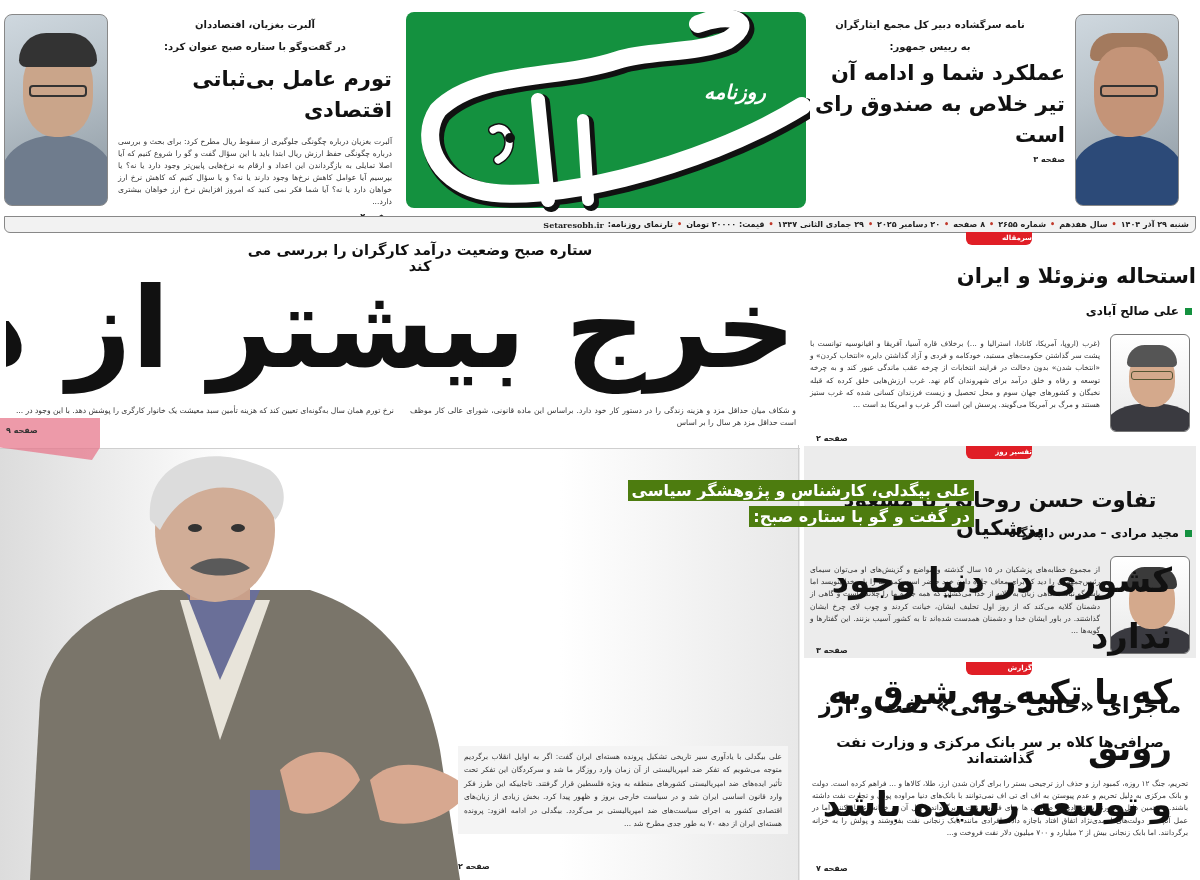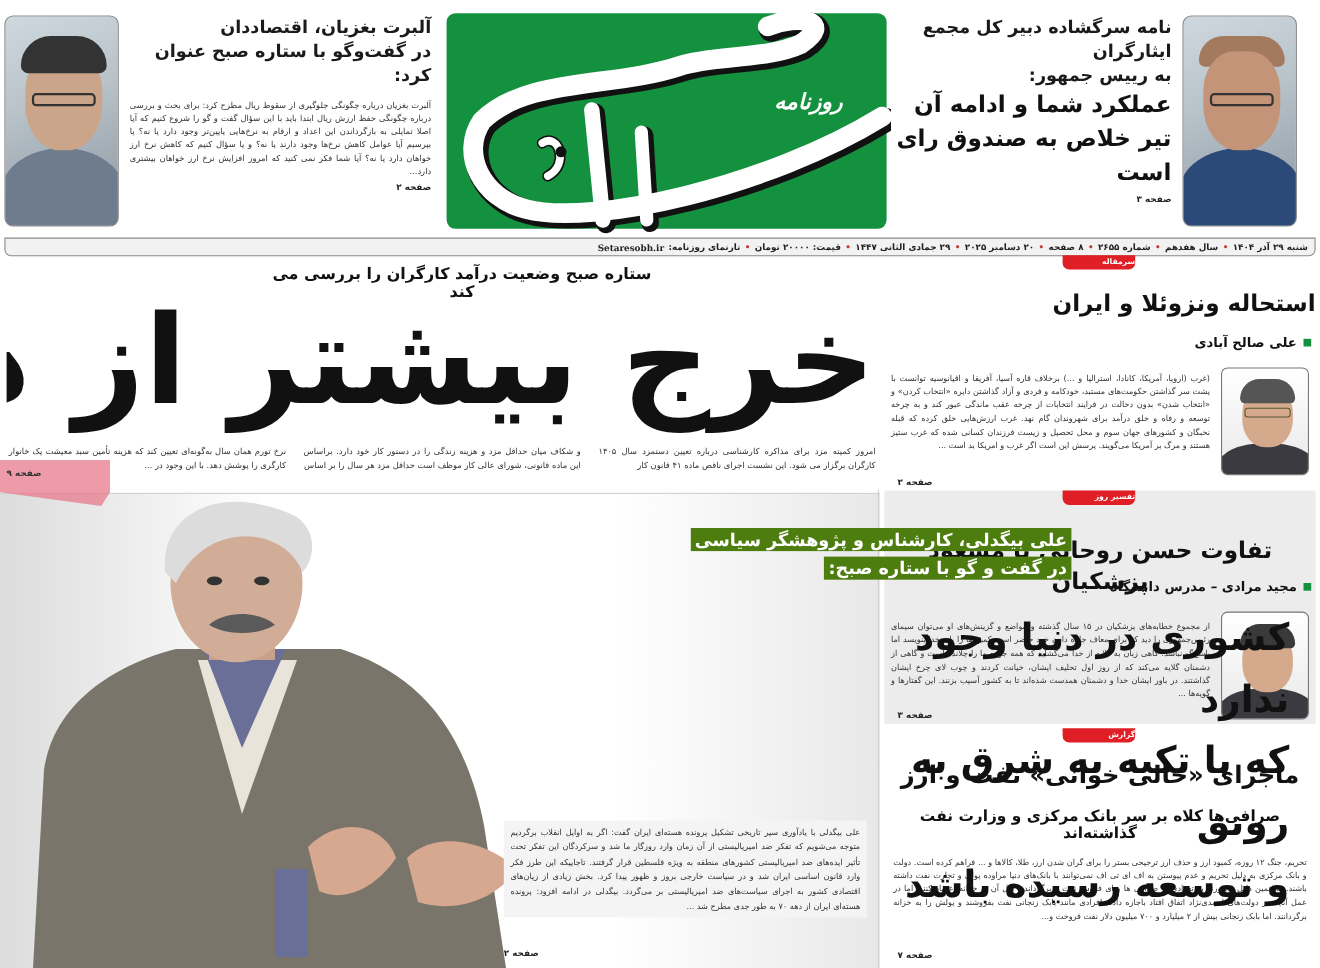--- a/index.html
+++ b/index.html
@@ -32,21 +32,21 @@
   }
   .top-left .portrait .hair { background: #333; height: 34px; }
   .top-left .portrait .body { background: #6f7c8d; }
   .portrait .glasses {
     position: absolute; left: 24px; top: 70px; width: 58px; height: 12px;
     border: 2px solid #333; border-radius: 4px; background: transparent;
   }
 
   .kicker {
     font-family: "DejaVu Sans", sans-serif; font-weight: bold;
-    font-size: 16px; line-height: 22px; color: #1a1a1a; text-align: right;
+    font-size: 10px; line-height: 22px; color: #1a1a1a; text-align: center;
   }
   .top-head {
     font-family: "DejaVu Sans", sans-serif; font-weight: bold;
     font-size: 21px; line-height: 31px; color: #111; text-align: right;
     letter-spacing: -0.5px;
   }
   .small-body {
     font-size: 7.6px; line-height: 12px; color: #333; text-align: justify;
   }
   .page-ref {
@@ -207,20 +207,21 @@
 <section class="top-story top-left">
   <div class="portrait">
     <div class="body"></div>
       <div class="face"></div>
       <div class="hair"></div>
     <div class="glasses"></div>
   </div>
   <div class="text-col">
     <div class="kicker">آلبرت بغزیان، اقتصاددان</div>
     <div class="kicker">در گفت‌وگو با ستاره صبح عنوان کرد:</div>
+    <div class="top-head" style="margin-top:6px;">تورم عامل بی‌ثباتی اقتصادی</div>
     <div class="small-body" style="margin-top:10px;">آلبرت بغزیان درباره چگونگی جلوگیری از سقوط ریال مطرح کرد: برای بحث و بررسی درباره چگونگی حفظ ارزش ریال ابتدا باید با این سؤال گفت و گو را شروع کنیم که آیا اصلا تمایلی به بازگرداندن این اعداد و ارقام به نرخ‌هایی پایین‌تر وجود دارد یا نه؟ یا بپرسیم آیا عوامل کاهش نرخ‌ها وجود دارند یا نه؟ و یا سؤال کنیم که کاهش نرخ ارز خواهان دارد یا نه؟ آیا شما فکر نمی کنید که امروز افزایش نرخ ارز خواهان بیشتری دارد...</div>
     <div class="page-ref">صفحه ۲</div>
   </div>
 </section>
 
 <div class="datebar">
   <span>شنبه ۲۹ آذر ۱۴۰۴</span>
     <span class="sep">•</span>
   <span>سال هفدهم</span>
     <span class="sep">•</span>
@@ -276,21 +277,20 @@
   <div class="label-tab" style="right:164px;top:0;">گزارش</div>
   <div class="section-title" style="position:absolute;right:0;top:30px;width:392px;font-size:22px;">ماجرای «خالی خوانی» نفت و ارز</div>
   <div style="position:absolute;right:0;top:72px;width:392px;text-align:center;font-weight:bold;font-size:14px;color:#111;">صرافی‌ها کلاه بر سر بانک مرکزی و وزارت نفت گذاشته‌اند</div>
   <div class="op-body" style="right:8px;top:116px;width:376px;">تحریم، جنگ ۱۲ روزه، کمبود ارز و حذف ارز ترجیحی بستر را برای گران شدن ارز، طلا، کالاها و ... فراهم کرده است. دولت و بانک مرکزی به دلیل تحریم و عدم پیوستن به اف ای تی اف نمی‌توانند با بانک‌های دنیا مراوده پولی و تجارت نفت داشته باشند. به همین دلیل مجبورند به تعدادی از صرافی ها برای فروش نفت و برگرداندن پول آن به خزانه اعتماد کنند. اما در عمل آنچه در دولت‌های احمدی‌نژاد اتفاق افتاد باجازه دادند افرادی مانند بابک زنجانی نفت بفروشند و پولش را به خزانه برگردانند. اما بابک زنجانی بیش از ۲ میلیارد و ۷۰۰ میلیون دلار نفت فروخت و...</div>
   <div class="page-ref" style="position:absolute;left:12px;top:198px;">صفحه ۷</div>
 </section>
 
 <div class="main-kicker">ستاره صبح وضعیت درآمد کارگران را بررسی می کند</div>
 <div class="main-head">خرج بیشتر از دخل</div>
 <div class="lead-cols">
-  <div class="lc">امروز کمیته مزد برای مذاکره کارشناسی درباره تعیین دستمزد سال ۱۴۰۵ کارگران برگزار می شود. این نشست اجرای ناقص ماده ۴۱ قانون کار</div>
   <div class="lc">و شکاف میان حداقل مزد و هزینه زندگی را در دستور کار خود دارد. براساس این ماده قانونی، شورای عالی کار موظف است حداقل مزد هر سال را بر اساس</div>
   <div class="lc">نرخ تورم همان سال به‌گونه‌ای تعیین کند که هزینه تأمین سبد معیشت یک خانوار کارگری را پوشش دهد. با این وجود در ...</div>
 </div>
 
 <section class="feature"></section>
 <div class="vline"></div>
 
 <svg class="bigphoto" viewBox="0 0 470 430">
 
   <path d="M20 430 L30 250 C40 180, 110 150, 150 140 L300 140 C360 160, 410 200, 430 300 L450 430 Z" fill="#7a756a"></path>

